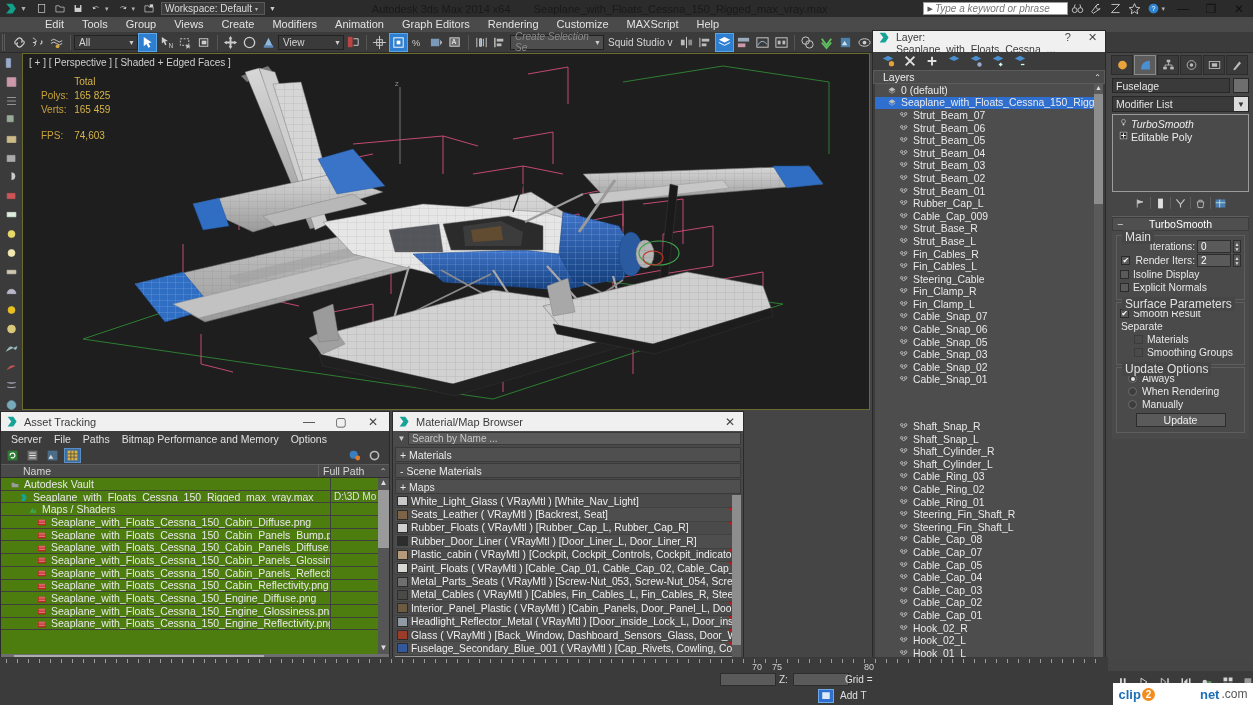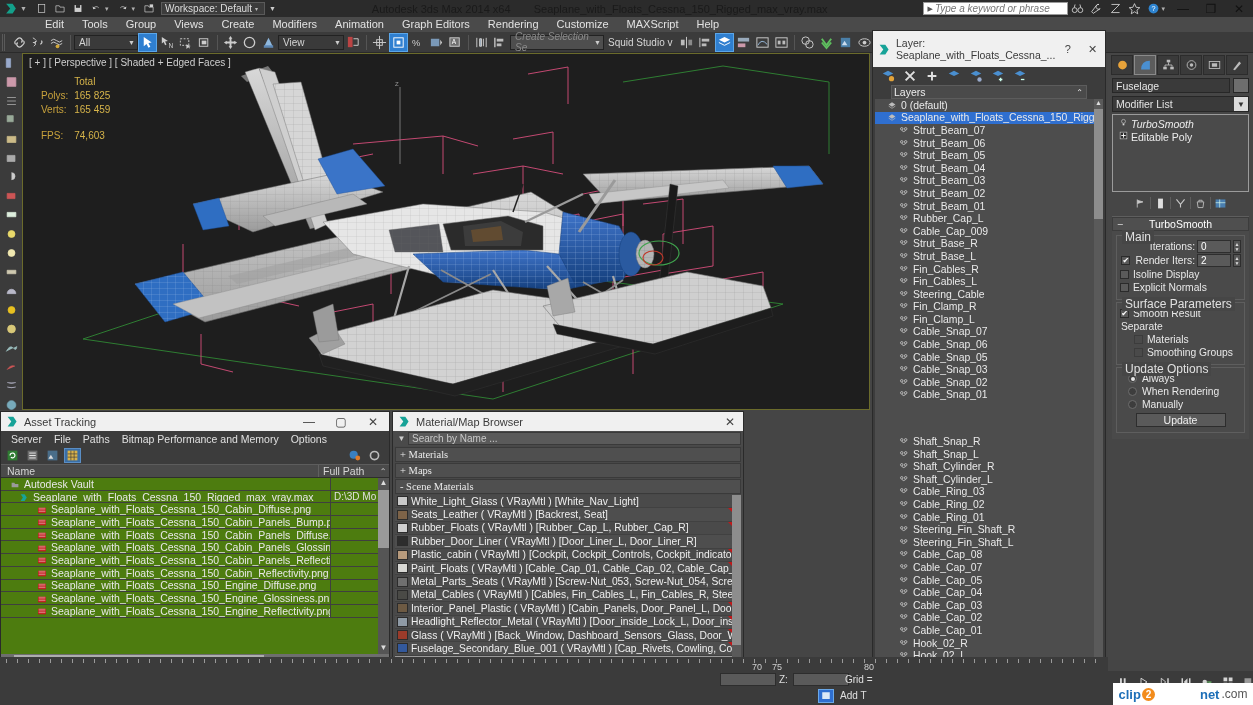--- a/index.html
+++ b/index.html
@@ -75,21 +75,21 @@
   .atw-title .tx { color:#3a3a3a; font-size:11px; flex:1;}
   .atw-title .wb { width:32px; text-align:center; color:#444; font-size:12px;}
   .atw-menu { height:15px; background:#3c3c3c; display:flex; align-items:center; padding-left:4px;}
   .atw-menu span { font-size:10.5px; color:#e0e0e0; padding:0 6px;}
   .atw-tb { height:18px; background:#3c3c3c; display:flex; align-items:center; padding:0 3px; }
   .atw-tb .b { width:17px;height:15px;margin-right:3px;display:flex;align-items:center;justify-content:center;}
   .atw-tb .b.on { background:#3a6ea5; border:1px solid #5a8ec5;}
   .atw-tb .sp { flex:1; }
   .atw-head { height:14px; background:#4a4a4a; border-top:1px solid #5d5d5d;
      border-bottom:1px solid #2e2e2e; display:flex; align-items:center; font-size:10.5px;}
-  .atw-head .c1 { flex:1; padding-left:6px; border-right:1px solid #606060;}
+  .atw-head .c1 { flex:1; padding-left:6px; border-right:1px solid #606060;margin-left:16px;}
   .atw-head .c2 { width:58px; padding-left:4px;}
   .atw-head .c3 { width:12px; text-align:center; font-size:8px;}
   .atw-rows { position:relative; height:176px; overflow:hidden; background:#4d7c0f;}
   .atrow { height:12.7px; display:flex; align-items:center; border-bottom:1px solid #3f3f3f;
      font-size:10.5px; color:#e8e8e8; }
   .atrow .nm { flex:1; display:flex; align-items:center; overflow:hidden; white-space:nowrap;
      border-right:1px solid #3f3f3f; height:100%;}
   .atrow .fp { width:58px; padding-left:3px; font-size:10px; color:#e0e0e0; overflow:hidden; white-space:nowrap;}
   .atrow .ri { width:11px; height:9px; margin-right:3px; flex:none;}
   .at-scroll-v { position:absolute; right:0; top:0; width:11px; height:100%; background:#555;}
@@ -106,43 +106,43 @@
      background:#484848; border:1px solid #2a2a2a; }
   .mmb-title { height:19px; background:#f0f0f0; display:flex; align-items:center; padding-left:5px;}
   .mmb-title .ic { width:13px;height:13px;margin-right:5px;}
   .mmb-title .tx { color:#3a3a3a; font-size:11px; flex:1;}
   .mmb-title .wb { width:26px; text-align:center; color:#444; font-size:12px;}
   .mmb-search { height:15px; background:#4a4a4a; display:flex; align-items:center; padding:0 2px;}
   .mmb-search .fi { width:13px; text-align:center; color:#ccc; font-size:8px;}
   .mmb-search .inp { flex:1; height:13px; background:#5a5a5a; border:1px solid #3a3a3a;
      color:#c9c9c9; font-size:10px; padding:0 3px; line-height:12px;}
   .grp { height:15px; margin:1px 2px 0 2px; background:#4f4f4f; border:1px solid #3a3a3a;
-     display:flex; align-items:center; padding-left:4px; font-size:10.5px; color:#eaeaea;font-family:Liberation Serif, serif;}
+     display:flex; align-items:center; padding-left:4px; font-size:10.5px; color:#eaeaea;}
   .mmb-list { position:relative; margin:1px 2px 0 2px; height:215px; overflow:hidden; background:#4a4a4a;}
   .mrow { height:13.4px; display:flex; align-items:center; border-bottom:1px solid #414141;
      font-size:10.3px; color:#efefef; white-space:nowrap; position:relative; overflow:hidden;}
   .mrow.alt { background:#4e4e4e; }
   .mrow.hl { background:#545454; outline:1px solid #9a9a9a; outline-offset:-1px;}
   .mrow .sw { width:11px; height:10px; margin:0 3px 0 2px; flex:none; border:1px solid #2c2c2c;}
   .mrow .red { position:absolute; right:0; top:0; width:0; height:0;
      border-top:13px solid #c0181a; border-left:13px solid transparent;}
   .mmb-scroll { position:absolute; right:0; top:0; width:9px; height:100%; background:#5a5a5a;}
   .mmb-scroll .th { width:9px; height:150px; background:#8d8d8d;}
 
   
   .lex { position:absolute; left:872px; top:30px; width:234px; height:675px;
      background:#3c3c3c; border:1px solid #2a2a2a;}
-  .lex-title { height:36px; background:#f0f0f0; display:flex; align-items:center; padding-left:5px;}
+  .lex-title { height:21px; background:#f0f0f0; display:flex; padding-left:5px;}
   .lex-title .ic { width:13px;height:13px;margin-right:5px;}
   .lex-title .tx { color:#3a3a3a; font-size:10.5px; flex:1;}
   .lex-title .wb { width:26px; text-align:center; color:#444; font-size:11px;}
   .lex-tb { height:18px; display:flex; align-items:center; padding:0 4px; background:#3c3c3c;}
   .lex-tb .b { width:22px; height:16px; display:flex; align-items:center; justify-content:center;}
-  .lex-head { height:14px; margin:0 18px; background:#4a4a4a; border:1px solid #5c5c5c;
-     display:flex; align-items:center; font-size:10.5px; padding-left:2px; color:#eee;}
+  .lex-head { height:14px; margin:0 0; background:#4a4a4a; border:1px solid #5c5c5c;
+     display:flex; align-items:center; font-size:10.5px; padding-left:9px; color:#eee;}
   .lex-head .ar { margin-left:auto; margin-right:3px; font-size:8px;}
   .lex-list { position:relative; margin:0 2px; height:601px; overflow:hidden; background:#4d4d4d;}
   .lrow { height:12.6px; display:flex; align-items:center; font-size:10.4px; color:#e9e9e9;
      white-space:nowrap; }
   .lrow.sel { background:#2f6fd0; }
   .lrow .ic { width:11px; height:9px; margin-right:3px; flex:none;}
   .lex-scroll { position:absolute; right:0; top:0; width:9px; height:100%; background:#5a5a5a;}
   .lex-scroll .ar { width:9px; height:10px; text-align:center; font-size:7px; color:#ddd;}
   .lex-scroll .th { width:9px; height:110px; background:#8d8d8d;}
   .lex-hs { position:absolute; left:2px; right:2px; bottom:2px; height:11px; background:#6e6e6e;
@@ -872,20 +872,29 @@
         <div class="atrow">
           <div class="nm" style="padding-left:18px">
             <span class="ri"><svg viewBox="0 0 16 16" width="10" height="9">
                 <path d="M2 2 L9 2 L13 8 L9 14 L2 14 L6 8z" fill="#17a398"></path>
               </svg></span>
             <span>Seaplane_with_Floats_Cessna_150_Rigged_max_vray.max</span>
           </div>
           <div class="fp">D:\3D Mo</div>
         </div>
         <div class="atrow">
+          <div class="nm" style="padding-left:27px">
+            <span class="ri"><svg viewBox="0 0 16 16" width="10" height="9">
+                <path d="M2 12 L7 3 L10 9 L13 5 L14 13z" fill="#3fa34d"></path>
+              </svg></span>
+            <span>Maps / Shaders</span>
+          </div>
+          <div class="fp"></div>
+        </div>
+        <div class="atrow">
           <div class="nm" style="padding-left:36px">
             <span class="ri"><svg viewBox="0 0 16 16" width="10" height="9">
                 <rect x="1" y="3" width="14" height="10" fill="#c0181a"></rect>
                 <path d="M2 4 h12 M2 7 h12 M2 10 h12" stroke="#fff" stroke-width="0.8"></path>
               </svg></span>
             <span>Seaplane_with_Floats_Cessna_150_Cabin_Diffuse.png</span>
           </div>
           <div class="fp"></div>
         </div>
         <div class="atrow">
@@ -992,22 +1001,22 @@
           </svg>
       </span>
       <span class="tx">Material/Map Browser</span>
       <span class="wb">✕</span>
     </div>
     <div class="mmb-search">
       <span class="fi">▼</span>
       <div class="inp">Search by Name ...</div>
     </div>
     <div class="grp">+ Materials</div>
+    <div class="grp">- Scene Materials</div>
     <div class="grp">+ Maps</div>
-    <div class="grp">- Scene Materials</div>
     <div class="mmb-list" id="mlist">
         <div class="mrow"><span class="sw" style="background:#c9c9c9"></span><span>White_Light_Glass</span>&nbsp;<span>( VRayMtl )</span>&nbsp;<span>[White_Nav_Light]</span></div>
         <div class="mrow alt"><span class="sw" style="background:#7d6348"></span><span>Seats_Leather</span>&nbsp;<span>( VRayMtl )</span>&nbsp;<span>[Backrest, Seat]</span><span class="red"></span></div>
         <div class="mrow"><span class="sw" style="background:#cfcfcf"></span><span>Rubber_Floats</span>&nbsp;<span>( VRayMtl )</span>&nbsp;<span>[Rubber_Cap_L, Rubber_Cap_R]</span><span class="red"></span></div>
         <div class="mrow alt"><span class="sw" style="background:#2d2d2d"></span><span>Rubber_Door_Liner</span>&nbsp;<span>( VRayMtl )</span>&nbsp;<span>[Door_Liner_L, Door_Liner_R]</span></div>
         <div class="mrow"><span class="sw" style="background:#b79a7c"></span><span>Plastic_cabin</span>&nbsp;<span>( VRayMtl )</span>&nbsp;<span>[Cockpit, Cockpit_Controls, Cockpit_indicators_Panel_...</span><span class="red"></span></div>
         <div class="mrow alt"><span class="sw" style="background:#d8d8d4"></span><span>Paint_Floats</span>&nbsp;<span>( VRayMtl )</span>&nbsp;<span>[Cable_Cap_01, Cable_Cap_02, Cable_Cap_03, Cable_...</span><span class="red"></span></div>
         <div class="mrow"><span class="sw" style="background:#6f6f6f"></span><span>Metal_Parts_Seats</span>&nbsp;<span>( VRayMtl )</span>&nbsp;<span>[Screw-Nut_053, Screw-Nut_054, Screw-Nut_05...</span></div>
         <div class="mrow alt"><span class="sw" style="background:#4a4a46"></span><span>Metal_Cables</span>&nbsp;<span>( VRayMtl )</span>&nbsp;<span>[Cables, Fin_Cables_L, Fin_Cables_R, Steering_Cable]</span></div>
         <div class="mrow"><span class="sw" style="background:#6d5a43"></span><span>Interior_Panel_Plastic</span>&nbsp;<span>( VRayMtl )</span>&nbsp;<span>[Cabin_Panels, Door_Panel_L, Door_Panel_R,...</span><span class="red"></span></div>

